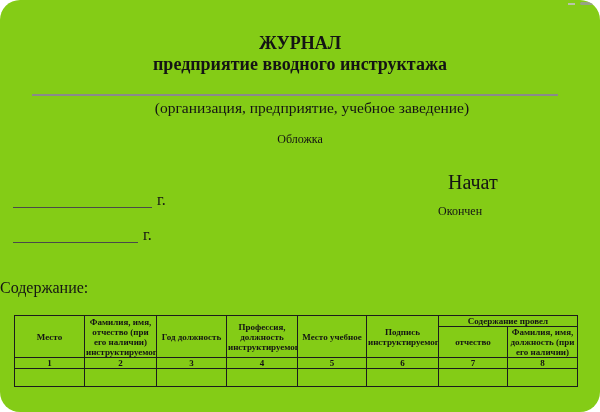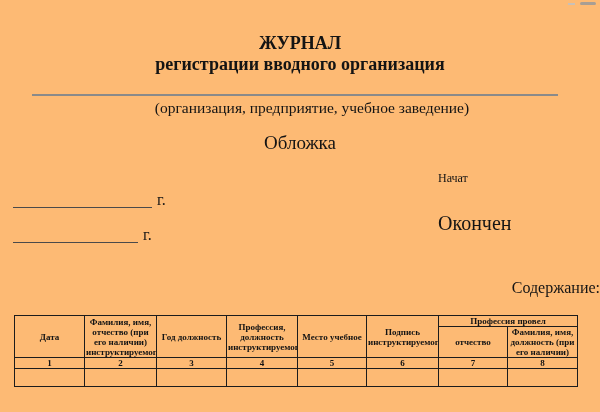--- a/index.html
+++ b/index.html
@@ -4,24 +4,25 @@
 <style>
   html, body {
     margin: 0;
     padding: 0;
     background: #ffffff;
   }
   .page {
     position: relative;
     width: 600px;
     height: 412px;
-    background: #fdba74;
+    background: #84cc16;
     font-family: "Liberation Serif", "DejaVu Serif", serif;
     color: #141414;
     overflow: hidden;
+    border-radius: 20px;
   }
   .corner-mark {
     position: absolute;
     top: 2px;
     right: 4px;
     width: 16px;
     height: 3px;
     background: #9a9a9a;
     border-radius: 2px;
     opacity: 0.85;
@@ -60,33 +61,33 @@
     width: 100%;
     text-align: center;
     font-size: 15.5px;
   }
   .cover-label {
     position: absolute;
     top: 132px;
     left: 0;
     width: 100%;
     text-align: center;
-    font-size: 19px;
+    font-size: 12px;
   }
   .started-label {
     position: absolute;
     top: 171px;
+    left: 448px;
+    font-size: 20px;
+  }
+  .finished-label {
+    position: absolute;
+    top: 204px;
     left: 438px;
     font-size: 12px;
-  }
-  .finished-label {
-    position: absolute;
-    top: 212px;
-    left: 438px;
-    font-size: 20px;
   }
   .blank-line {
     position: absolute;
     left: 13px;
     display: flex;
     align-items: flex-end;
     font-size: 16px;
     line-height: 16px;
   }
   .blank-line .blank {
@@ -99,21 +100,21 @@
   }
   .blank-1 { top: 192px; }
   .blank-1 .blank { width: 139px; }
   .blank-2 { top: 227px; }
   .blank-2 .blank { width: 125px; }
   .contents-heading {
     position: absolute;
     top: 279px;
     left: 0;
     width: 100%;
-    text-align: right;
+    text-align: left;
     font-size: 16px;
   }
   table.journal {
     position: absolute;
     top: 315px;
     left: 14px;
     width: 563px;
     border-collapse: collapse;
     table-layout: fixed;
     font-size: 9px;
@@ -135,21 +136,21 @@
 </style>
 </head>
 <body>
 
 <div class="page">
 
   <div class="corner-mark"></div>
 
   <div class="title-block">
     <div>ЖУРНАЛ</div>
-    <div>регистрации вводного организация</div>
+    <div>предприятие вводного инструктажа</div>
   </div>
 
   <div class="org-line"></div>
   <div class="org-caption">(организация, предприятие, учебное заведение)</div>
 
   <div class="cover-label">Обложка</div>
 
   <div class="started-label">Начат</div>
 
   <div class="blank-line blank-1">
@@ -172,27 +173,27 @@
         <col style="width:72px">
         <col style="width:70px">
         <col style="width:71px">
       <col style="width:69px">
         <col style="width:72px">
         <col style="width:69px">
         <col style="width:70px">
     </colgroup>
     <tbody>
         <tr class="row-group">
-      <td rowspan="2">Дата</td>
+      <td rowspan="2">Место</td>
       <td rowspan="2">Фамилия, имя, отчество (при его наличии) инструктируемого</td>
       <td rowspan="2">Год должность</td>
       <td rowspan="2">Профессия, должность инструктируемого</td>
       <td rowspan="2">Место учебное</td>
       <td rowspan="2">Подпись инструктируемого</td>
-      <td colspan="2" class="group-hdr">Профессия провел</td>
+      <td colspan="2" class="group-hdr">Содержание провел</td>
     </tr>
     <tr class="row-sub">
       <td>отчество</td>
       <td>Фамилия, имя, должность (при его наличии)</td>
     </tr>
     <tr class="row-nums">
       <td>1</td>
       <td>2</td>
       <td>3</td>
       <td>4</td>

